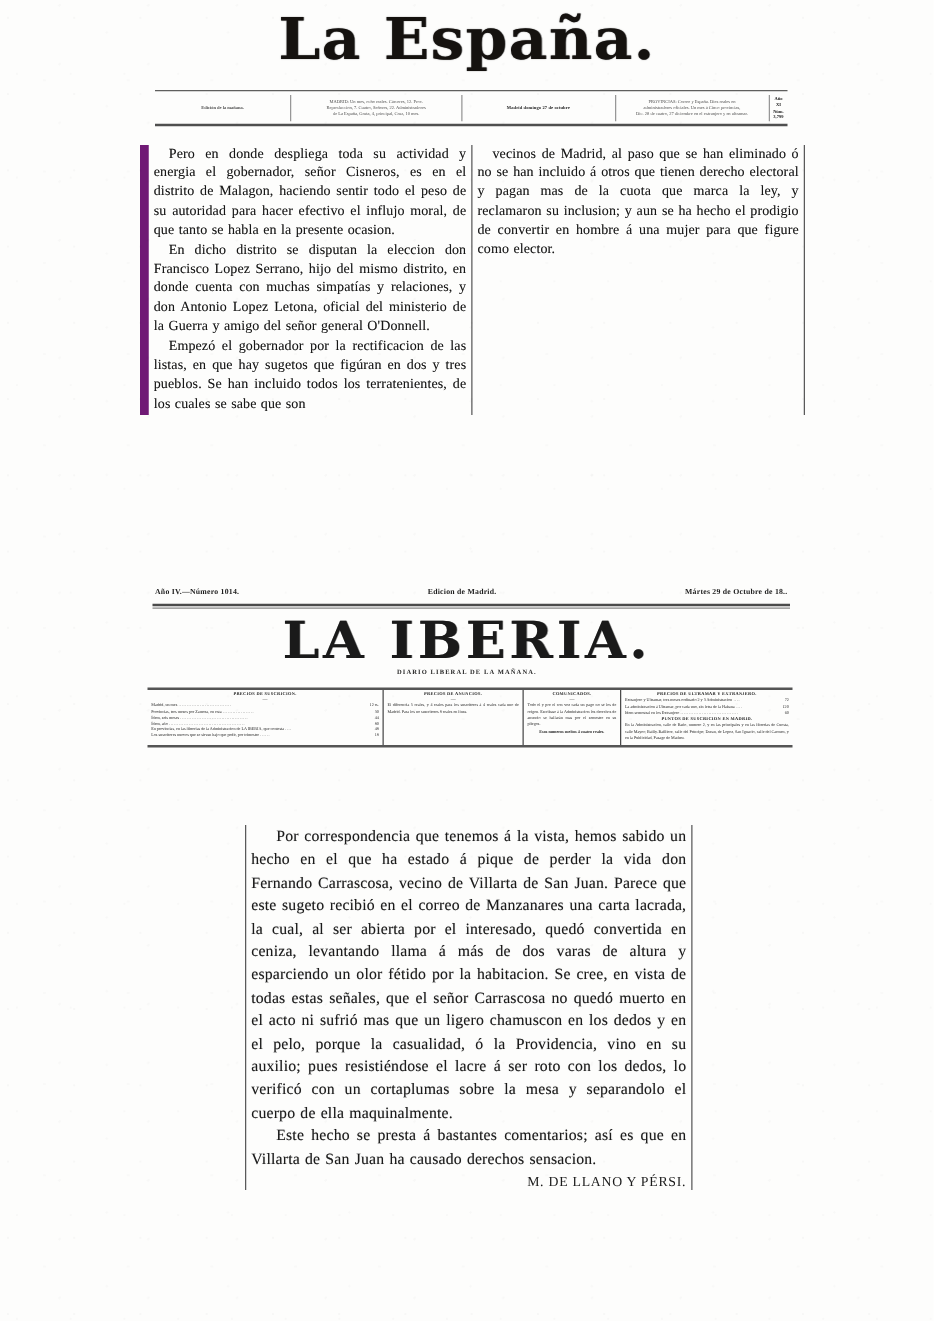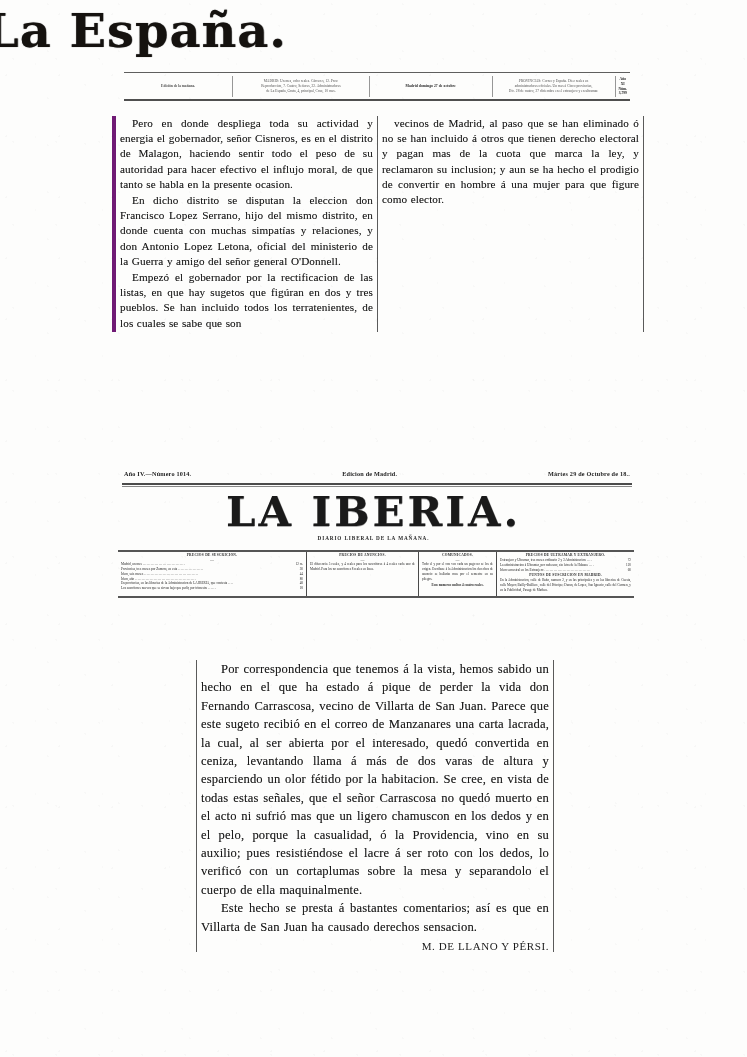--- a/index.html
+++ b/index.html
@@ -42,21 +42,21 @@
     position: absolute;
     left: 0; top: 0;
     width: 747px;
     height: 400px;
   }
 
   .espana-masthead {
     position: absolute;
     left: 0; top: 8px;
     width: 747px;
-    text-align: left;
+    text-align: center;
   }
   .espana-title {
     font-family: "DejaVu Serif", "Liberation Serif", serif;
     font-weight: 700;
     font-size: 46px;
     letter-spacing: 1px;
     line-height: 1;
     color: #15120f;
     transform: scaleX(1.04);
     text-shadow: 0 0 1px rgba(0,0,0,.55), .6px .3px 0 rgba(0,0,0,.35);
@@ -115,21 +115,21 @@
     left: 112px; top: 116px;
     width: 546px;
     display: flex;
     gap: 0;
   }
   .espana-col {
     width: 266px;
     padding: 0 4px;
     box-sizing: border-box;
   }
-  .espana-col.left  { border-left: 4px solid #701a75; border-right: 1px solid #5a5a5a; }
+  .espana-col.left  { border-left: 7px solid #701a75; border-right: 1px solid #5a5a5a; }
   .espana-col.right { border-right: 1px solid #5a5a5a; }
 
   .espana-col p {
     margin: 0 0 1px 0;
     text-indent: 12px;
     text-align: justify;
     font-size: 11.2px;
     line-height: 15.2px;
     letter-spacing: .1px;
     word-spacing: .6px;

